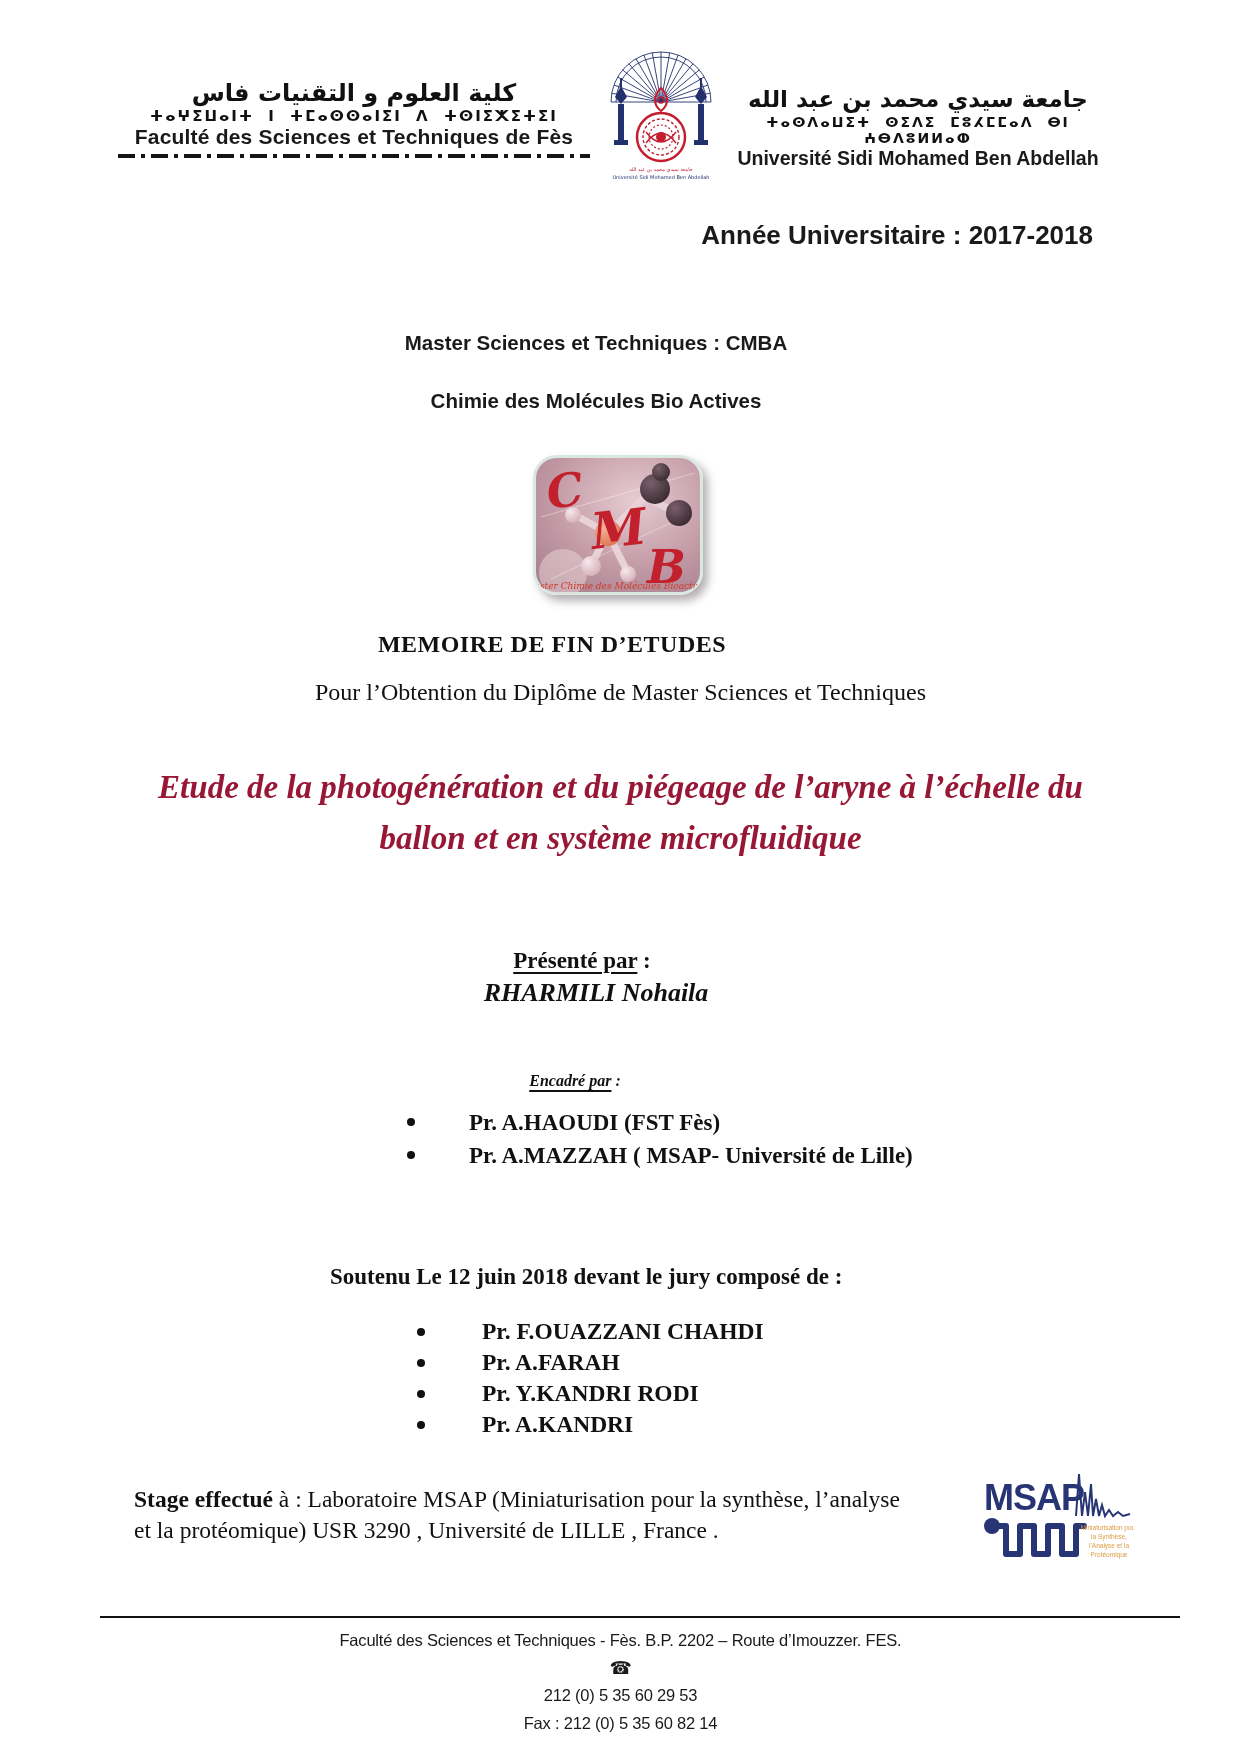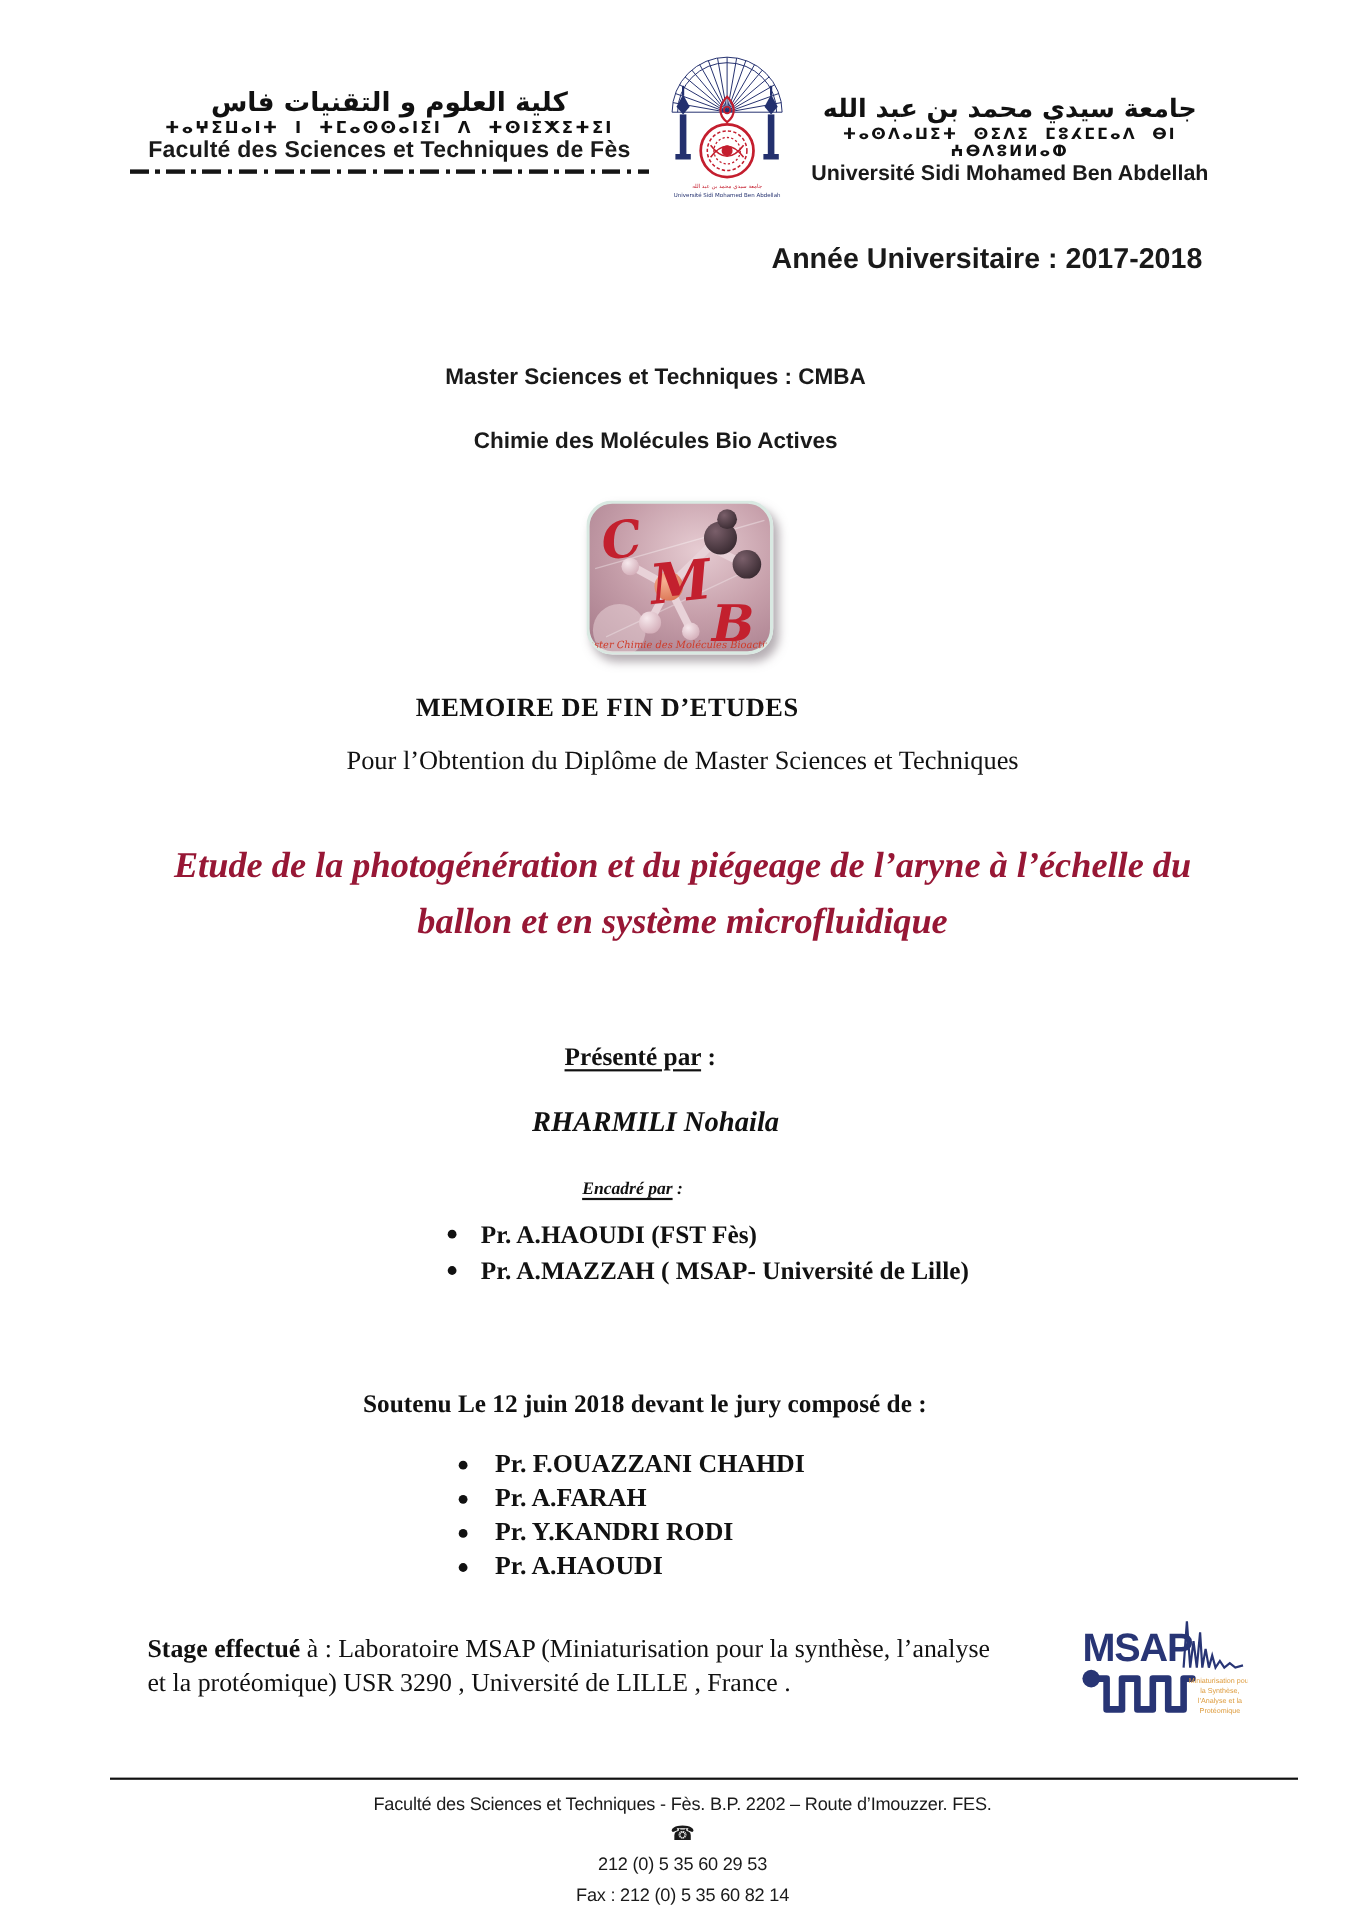--- a/index.html
+++ b/index.html
@@ -43,25 +43,25 @@
   .memoire-h{left:0;top:631px;width:1104px;font-size:24px;font-weight:bold;letter-spacing:.5px;}
   .memoire-sub{left:0;top:679px;width:1241px;font-size:24px;}
 
   
   .thesis{left:0;top:762px;width:1241px;font-size:33px;line-height:51px;
     font-weight:bold;font-style:italic;color:#971735;}
 
   
   .presente{left:0;top:948px;width:1164px;font-size:23px;font-weight:bold;}
   .ulbl{text-decoration:underline;text-decoration-thickness:2px;text-underline-offset:4px;}
-  .author{left:0;top:1005px;width:1192px;font-size:26px;font-weight:bold;font-style:italic;}
+  .author{left:0;top:978px;width:1192px;font-size:26px;font-weight:bold;font-style:italic;}
   .encadre{left:0;top:1072px;width:1150px;font-size:16px;font-weight:bold;font-style:italic;}
 
   .blist{list-style:none;margin:0;padding:0;font-weight:bold;}
-  .blist li{display:flex;align-items:flex-start;}
+  .blist li{display:flex;align-items:flex-start;gap:32px;}
   .dot{width:8px;height:8px;border-radius:50%;background:#111;flex:0 0 8px;margin-top:12px;}
   .sup-list{left:407px;top:1106px;font-size:23px;line-height:33px;}
   .sup-list .dot{margin-right:22px;}
   .jury-list{left:417px;top:1316px;font-size:23.5px;line-height:31px;}
   .jury-list .dot{margin-right:25px;}
 
   .soutenu{left:330px;top:1264px;font-size:23px;font-weight:bold;}
 
   
   .stage{left:134px;top:1484px;width:900px;font-size:23.5px;line-height:31px;}
@@ -230,21 +230,21 @@
     <li>
         <span class="dot"></span>
         <span>Pr. A.FARAH</span>
       </li>
     <li>
         <span class="dot"></span>
         <span>Pr. Y.KANDRI RODI</span>
       </li>
     <li>
         <span class="dot"></span>
-        <span>Pr. A.HAOUDI</span>
+        <span>Pr. A.KANDRI</span>
       </li>
   </ul>
 
   <div class="abs stage">
     <b>Stage effectué</b><span> à : Laboratoire MSAP (Miniaturisation pour la synthèse, l’analyse</span><br>
     <span>et la protéomique) USR 3290 , Université de LILLE , France .</span>
   </div>
 
   <div class="abs msap">
     <svg width="152" height="110" viewBox="0 0 152 110">

